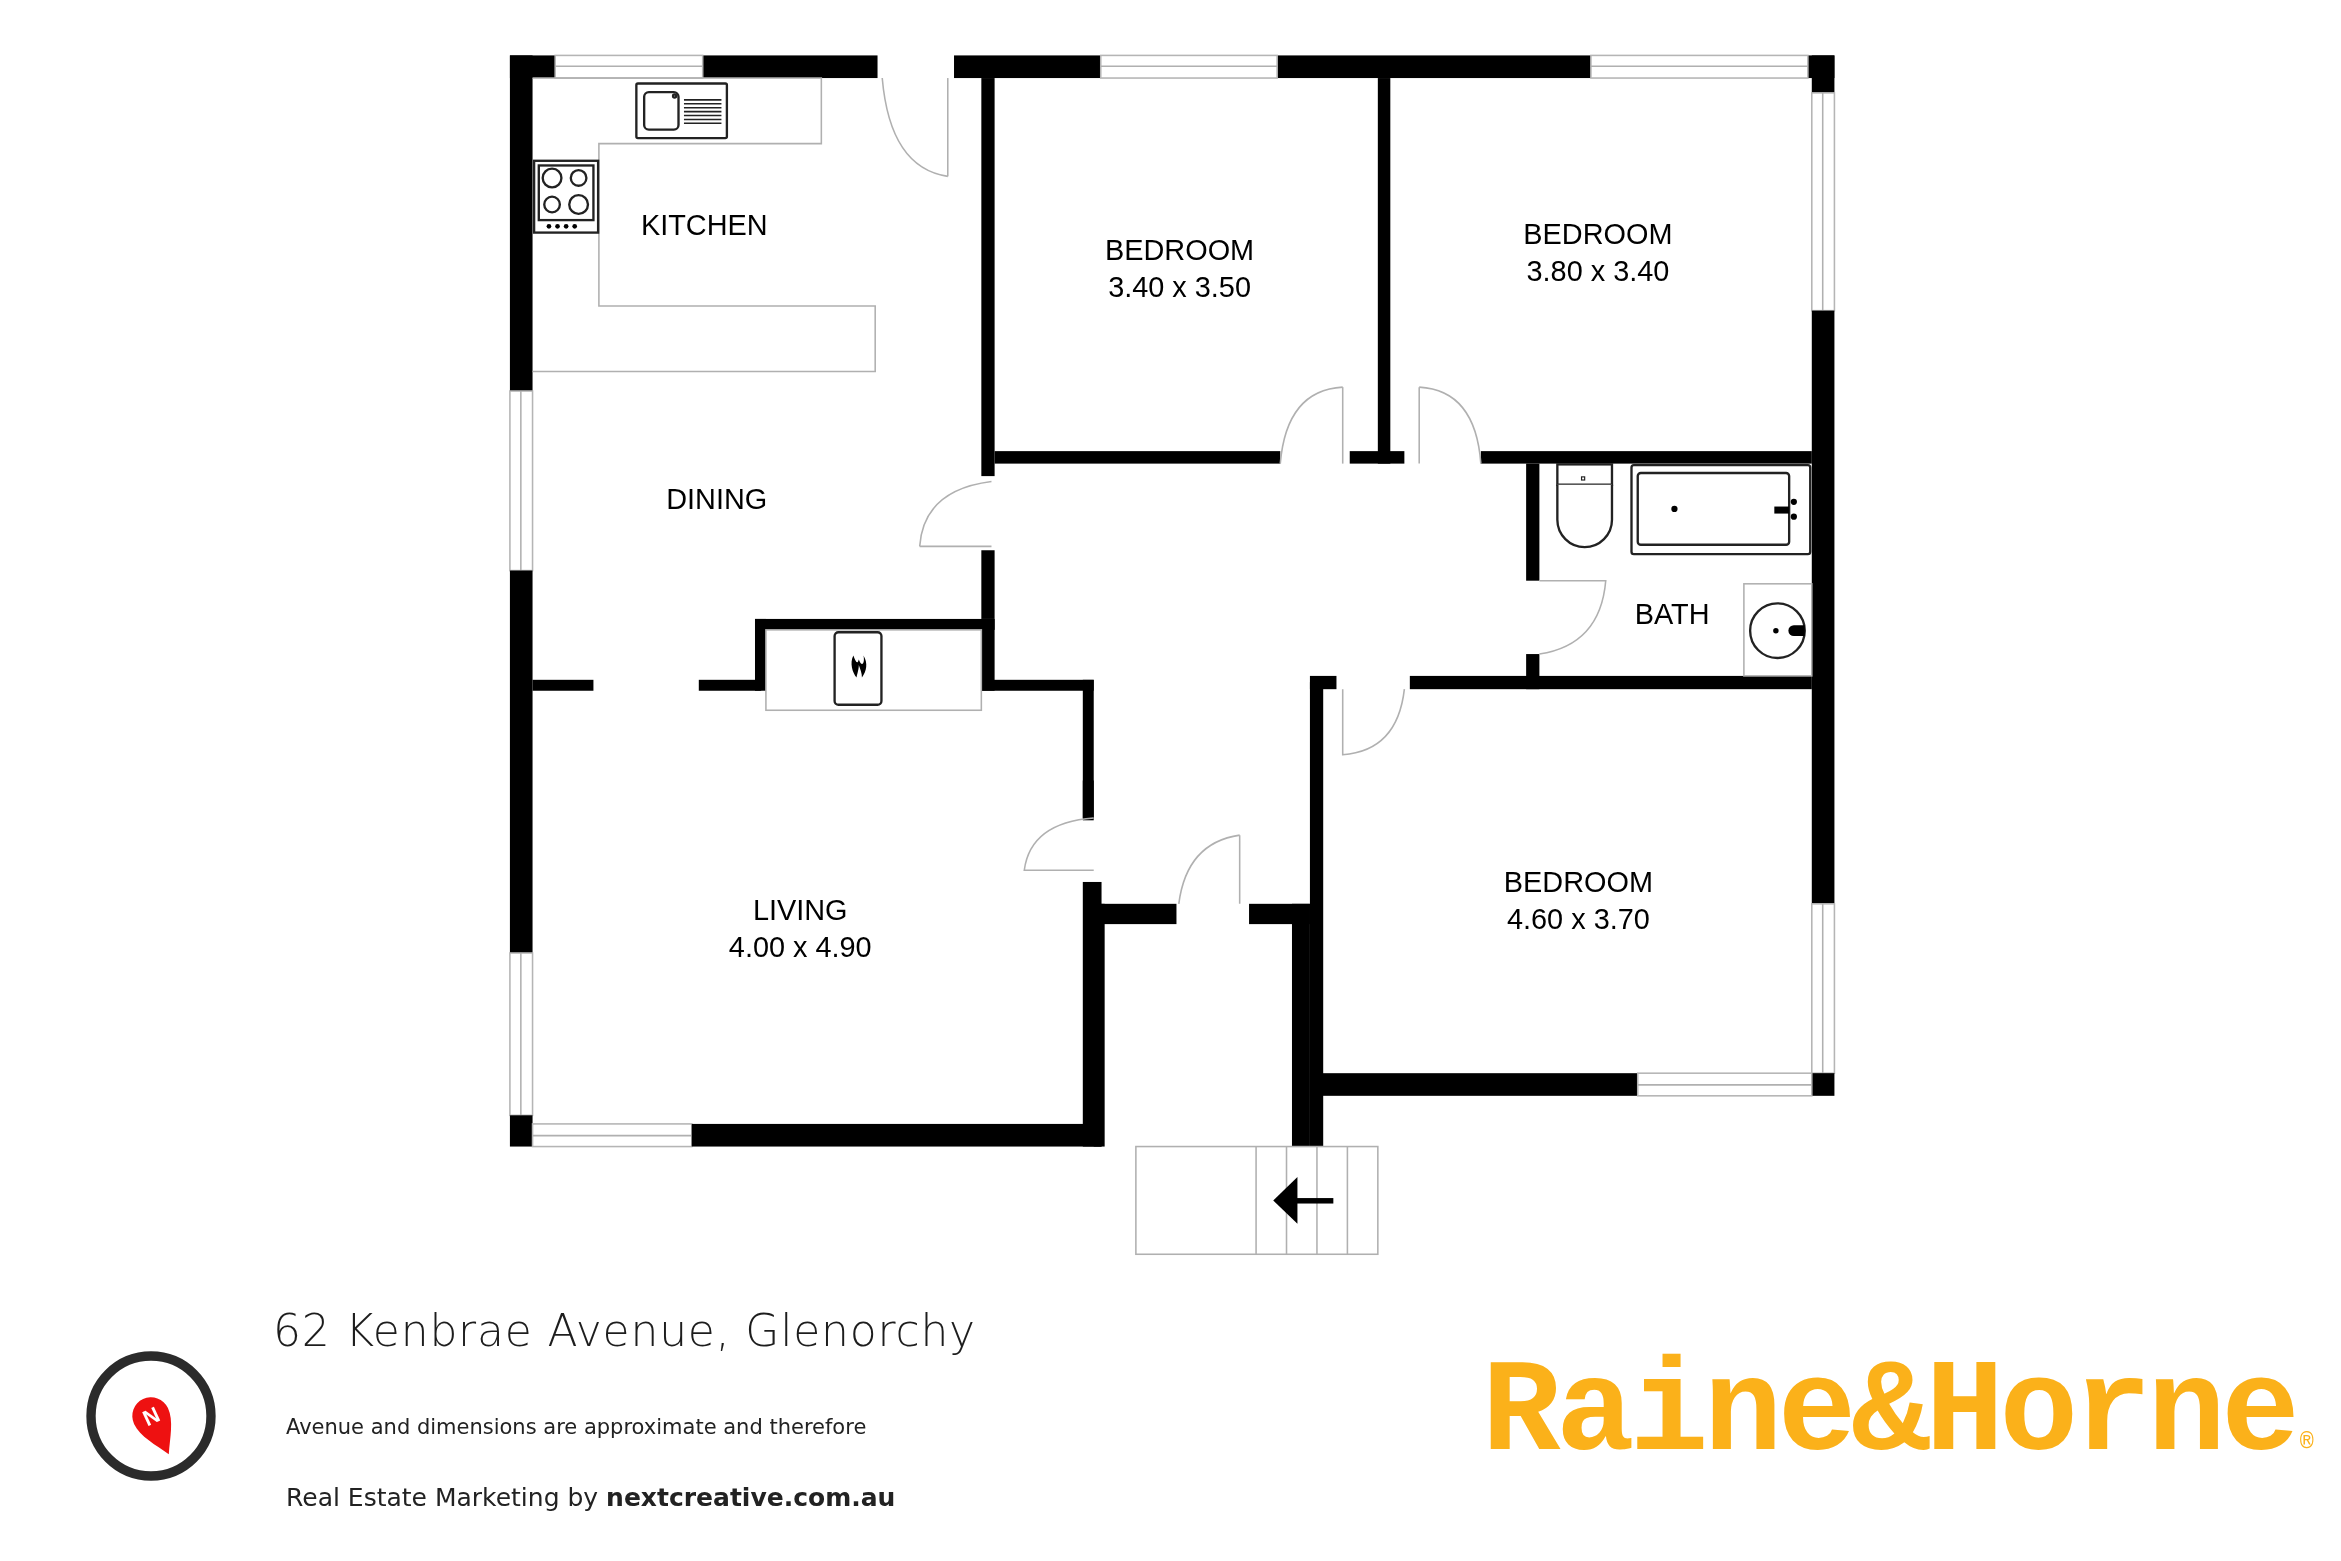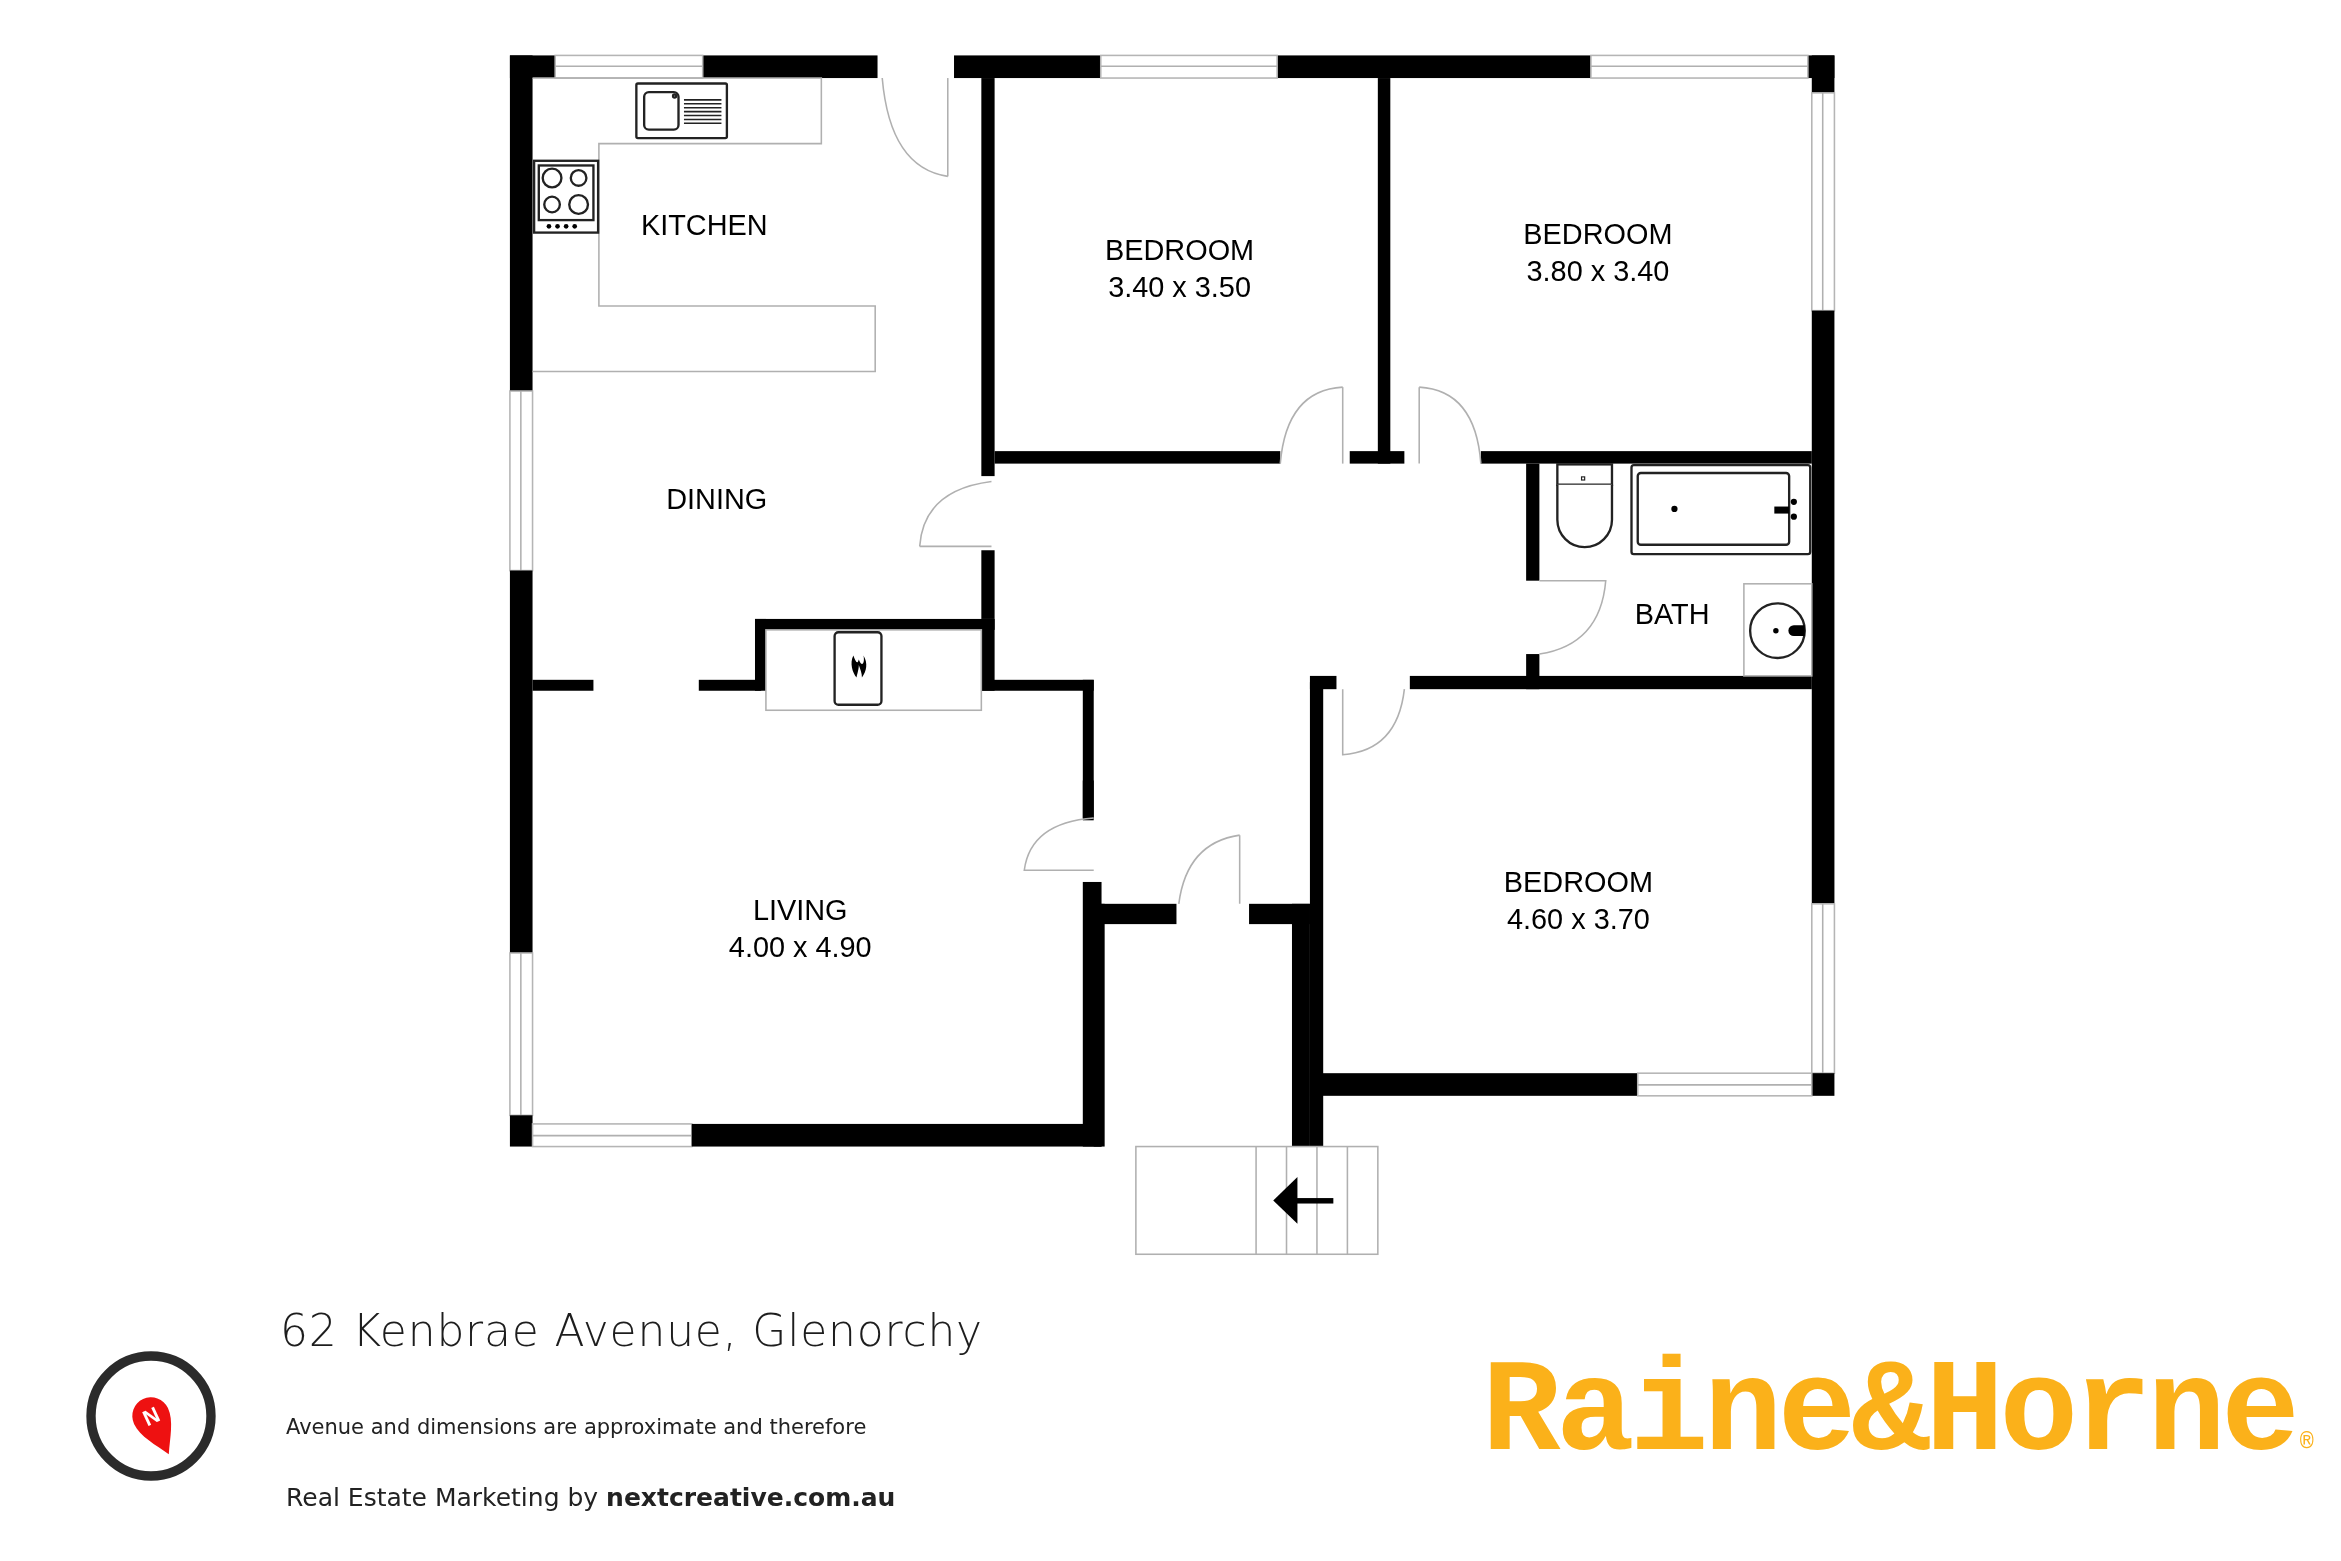--- a/index.html
+++ b/index.html
@@ -4,21 +4,21 @@
 <style>
   html, body { margin:0; padding:0; background:#ffffff; }
   body { width:2342px; height:1561px; position:relative; overflow:hidden; font-family:"Liberation Sans", sans-serif; }
   #plan { position:absolute; left:0; top:0; width:2342px; height:1561px; }
   .wall { fill:#000; }
   .win { fill:#fff; stroke:#b5b5b5; stroke-width:2; }
   .thin { fill:none; stroke:#b0b0b0; stroke-width:2; }
   .fix { fill:#fff; stroke:#222; stroke-width:3; }
   .room-label { font-family:"Liberation Sans", sans-serif; font-size:37px; fill:#000; text-anchor:middle; }
   .footer { position:absolute; color:#222; font-family:"DejaVu Sans", sans-serif; }
-  .address { left:280px; top:1305px; font-size:44px; font-weight:300; letter-spacing:0.8px; color:#1d1d1d; }
+  .address { left:273px; top:1305px; font-size:44px; font-weight:300; letter-spacing:0.8px; color:#1d1d1d; }
   .disclaimer { left:286px; top:1413px; font-size:21px; line-height:29px; color:#222; }
   .credit { left:286px; top:1483px; font-size:25px; color:#222; }
   .credit b { font-weight:600; }
   .brand { position:absolute; left:1482px; top:1349px; font-family:Liberation Mono, monospace; font-weight:700; font-size:131px; letter-spacing:-4.7px; line-height:1; }
   .brand sup { font-size:23.4px; font-weight:400; letter-spacing:0; vertical-align:baseline; position:relative; top:0px; margin-left:4.7px; }
   .compass { position:absolute; left:84px; top:1349px; width:134px; height:134px; }
 </style>
 </head>
 <body>
 

